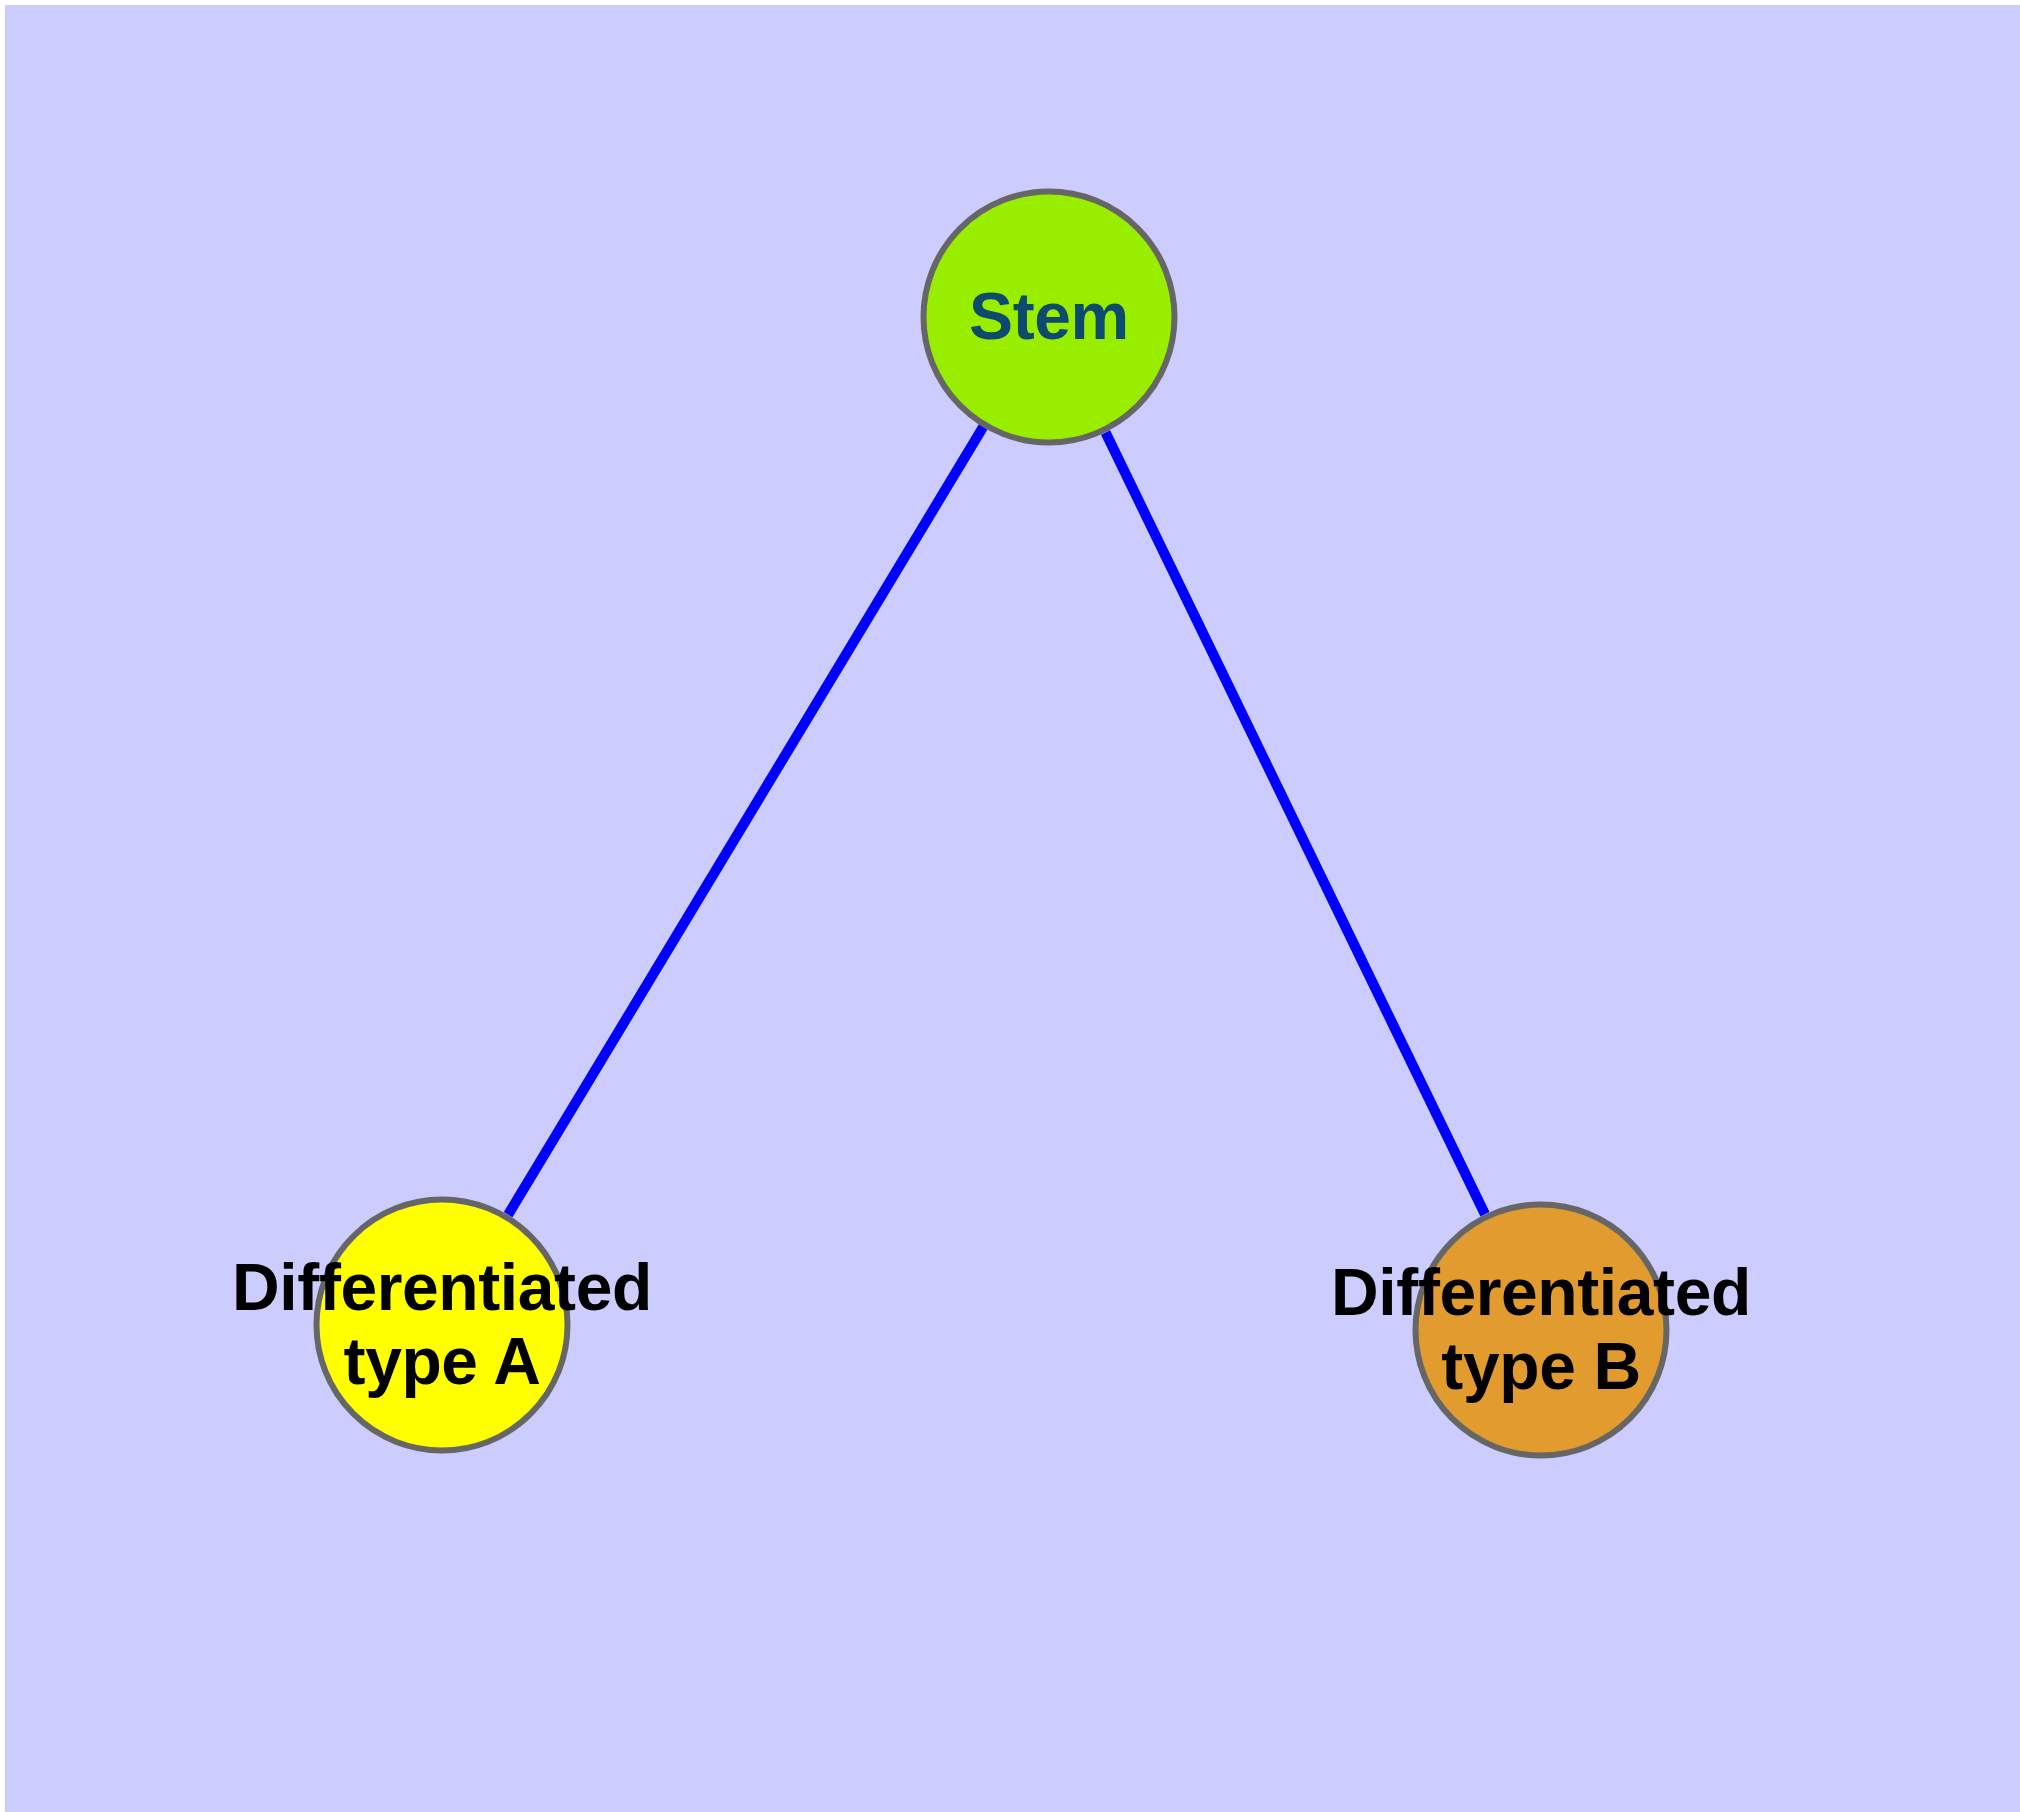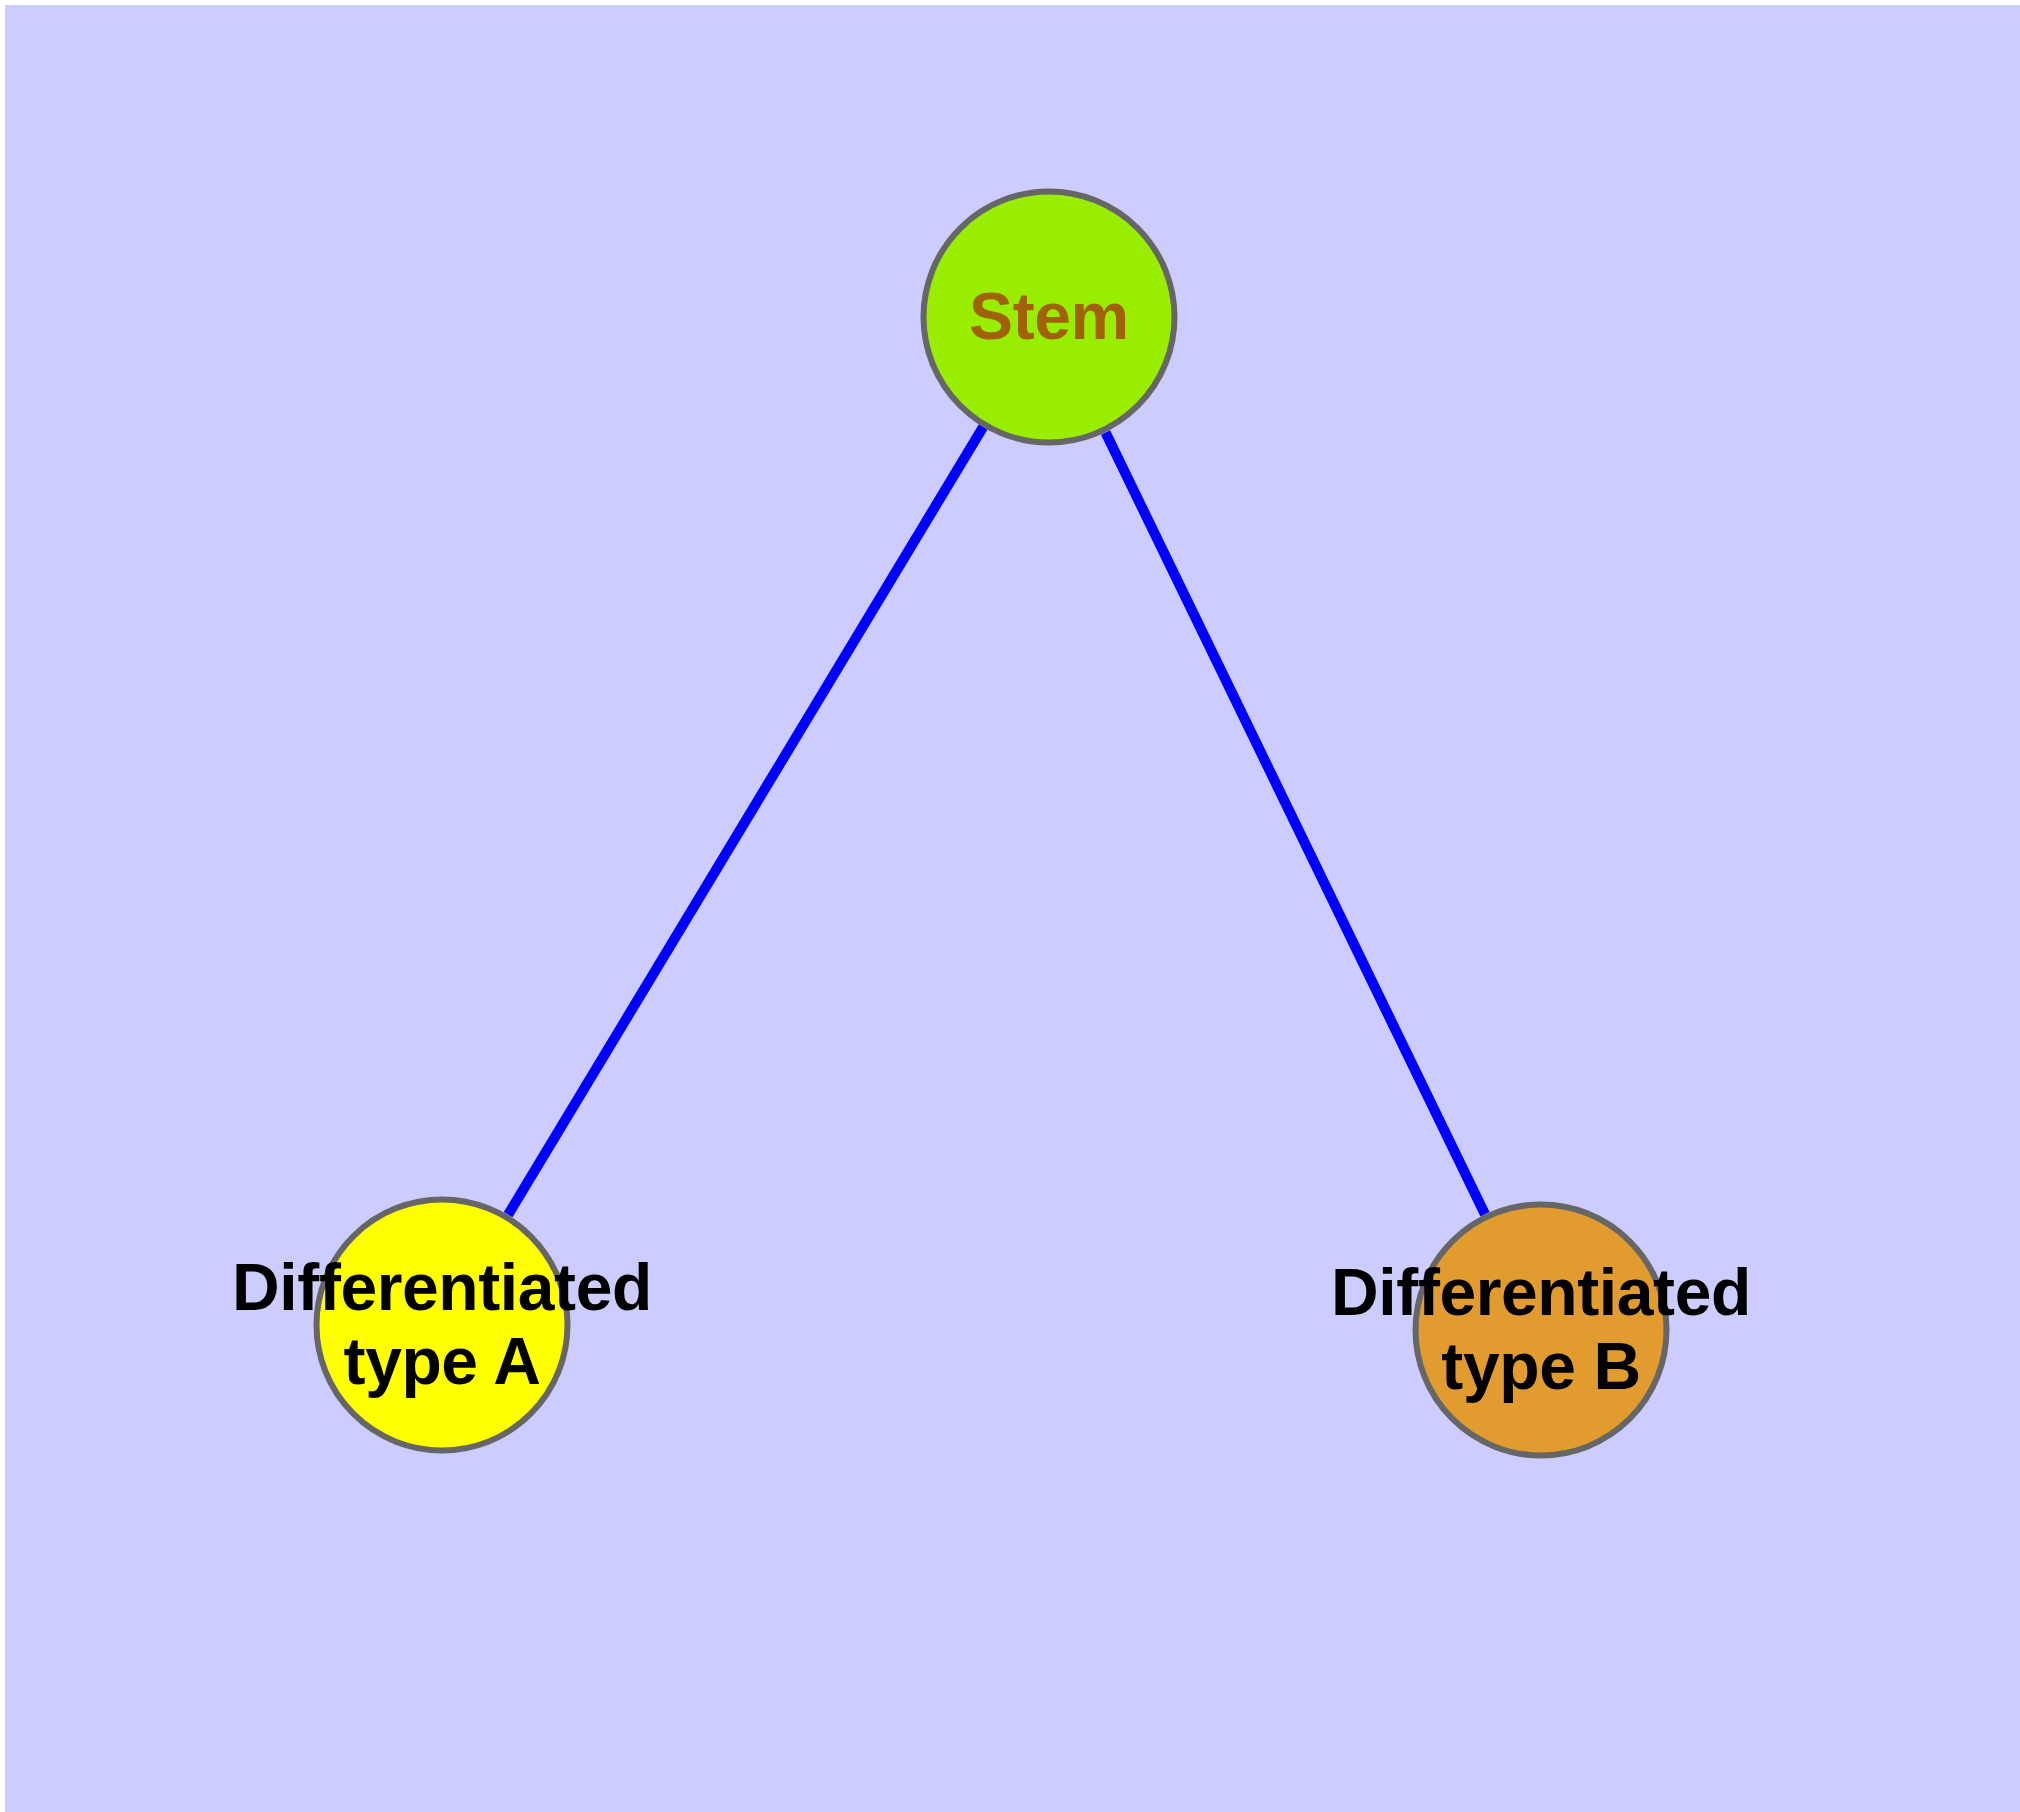--- a/index.html
+++ b/index.html
@@ -59,19 +59,19 @@
 
   <svg id="edge-layer" viewBox="0 0 2384 2138">
     <line class="graph-edge" x1="1159.765254497595" y1="503.736558441227" x2="599.2347455024052" y2="1433.2634415587731" stroke="#0000ff" stroke-width="12"></line>
     <line class="graph-edge" x1="1304.1513977517866" y1="510.2946901954913" x2="1751.8486022482134" y2="1432.7053098045087" stroke="#0000ff" stroke-width="12"></line>
   </svg>
 
   <div class="graph-node" style="width: 257px; height: 257px; left: 1049px; top: 317px; background: rgb(153, 238, 0); border-color: rgb(102, 102, 102); border-width: 6px;"></div>
   <div class="graph-node" style="width: 257px; height: 257px; left: 442px; top: 1325px; background: rgb(255, 255, 0); border-color: rgb(102, 102, 102); border-width: 6px;"></div>
   <div class="graph-node" style="width: 257px; height: 257px; left: 1541px; top: 1330px; background: rgb(226, 155, 46); border-color: rgb(102, 102, 102); border-width: 6px;"></div>
 
-  <div class="node-label" style="left: 1049px; top: 317px; font-size: 66px; color: #a16207;">Stem</div>
+  <div class="node-label" style="left: 1049px; top: 317px; font-size: 66px; color: #0c4a6e;">Stem</div>
   <div class="node-label" style="left: 442px; top: 1325px; font-size: 66px; color: rgb(0, 0, 0);">Differentiated
 type A</div>
   <div class="node-label" style="left: 1541px; top: 1330px; font-size: 66px; color: rgb(0, 0, 0);">Differentiated
 type B</div>
 </div>
 
 
 </body></html>

